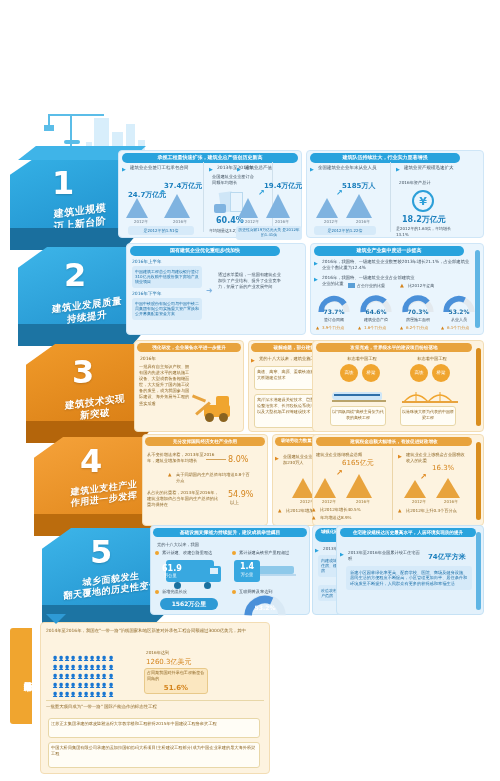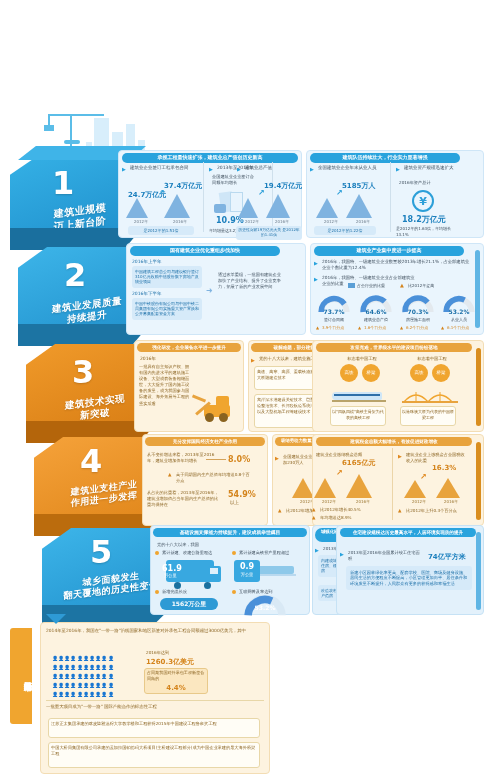--- a/index.html
+++ b/index.html
@@ -46,21 +46,21 @@
   }
   .ribbon-blue   { background:#29a3dd; }
   .ribbon-orange { background:#e8a33d; }
 
   .ptxt { position:absolute; color:#3d4d5c; line-height:1.45; }
   .ptxt-o { position:absolute; color:#8a6320; line-height:1.45; }
   .bullet-arrow { position:absolute; color:#29a3dd; }
   .bullet-arrow-o { position:absolute; color:#e08a21; }
 
   .bignum { position:absolute; font-weight:bold; color:#1b7fbd; }
-  .bignum-o { position:absolute; font-weight:bold; color:#d4841c; }
+  .bignum-o { position:absolute; font-weight:normal; color:#d4841c; }
 
   .tri { position:absolute; width:0; height:0; border-style:solid; border-color:transparent; }
   .tri-blue { border-bottom-color:#7fb3e0; }
   .tri-orange { border-bottom-color:#e8a33d; }
   .yearlbl { position:absolute; color:#6b7b8a; text-align:center; }
   .yearlbl-o { position:absolute; color:#9a7530; text-align:center; }
 
   .tagbox { position:absolute; border-radius:3px; text-align:center; line-height:1.3; }
   .tagbox-blue { background:#d6eaf9; color:#1b6fa8; }
 
@@ -140,21 +140,21 @@
   <div class="divider-v" style="left:203px;top:162px;height:70px;"></div>
   <div class="bullet-arrow" style="left:209px;top:166px;font-size:5px;">▶</div>
   <div class="ptxt" style="left:217px;top:165px;width:60px;font-size:4.5px;">2013年至2016年</div>
   <div class="ptxt" style="left:212px;top:174px;width:44px;font-size:4.2px;">全国建筑业企业签订合同额年均增长</div>
 
   <div style="position:absolute;left:214px;top:192px;width:34px;height:22px;">
     <div style="position:absolute;left:6px;top:0;width:13px;height:20px;background:#cfe6f7;transform:rotate(-8deg);"></div>
     <div style="position:absolute;left:16px;top:0;width:13px;height:20px;background:#e8f4fd;border:1px solid #b9d9ef;"></div>
     <div style="position:absolute;left:0;top:12px;width:12px;height:9px;background:#7fb3e0;border-radius:2px;"></div>
   </div>
-  <div class="bignum" style="left:216px;top:216px;font-size:8px;">10.9%</div>
+  <div class="bignum" style="left:216px;top:216px;font-size:8px;">60.4%</div>
   <div class="ptxt" style="left:209px;top:228px;width:56px;font-size:4px;">年均增量达3.2万亿元</div>
 
   <div class="divider-v" style="left:272px;top:162px;height:70px;"></div>
   <div class="bullet-arrow" style="left:237px;top:166px;font-size:5px;">▶</div>
   <div class="ptxt" style="left:245px;top:165px;width:52px;font-size:4.5px;">建筑业总产值</div>
 
   <div class="panel panel-blue" style="left:236px; top:150px; width:68px; height:88px; background:transparent; border:none;"></div>
   <div class="bignum" style="left:264px;top:181px;font-size:7px;">19.4万亿元</div>
   <div class="upArrow" style="left:258px;top:188px;font-size:8px;">↗</div>
   <div class="tri tri-blue" style="left:238px;top:198px;border-width:0 10px 20px 10px;"></div>
@@ -418,21 +418,21 @@
     <div style="position:absolute;left:46px;top:22px;width:7px;height:7px;border-radius:50%;background:#1a6f9e;"></div>
   </div>
   <div style="position:absolute;left:162px;top:564px;font-size:8px;font-weight:bold;color:#fff;">61.9</div>
   <div style="position:absolute;left:164px;top:573px;font-size:4.2px;color:#fff;">万公里</div>
 
   <div style="position:absolute;left:236px;top:562px;width:60px;height:18px;">
     <div style="position:absolute;left:14px;top:4px;width:44px;height:8px;background:#8ec9ea;border-radius:6px 3px 3px 6px;"></div>
     <div style="position:absolute;left:14px;top:12px;width:46px;height:1.5px;background:#b9d9ef;"></div>
   </div>
   <div style="position:absolute;left:234px;top:560px;width:26px;height:22px;background:#38a8e0;border-radius:3px;"></div>
-  <div style="position:absolute;left:234px;top:562px;width:26px;text-align:center;font-size:8px;font-weight:bold;color:#fff;">0.9</div>
+  <div style="position:absolute;left:234px;top:562px;width:26px;text-align:center;font-size:8px;font-weight:bold;color:#fff;">1.4</div>
   <div style="position:absolute;left:234px;top:572px;width:26px;text-align:center;font-size:4.2px;color:#fff;">万公里</div>
   <div style="position:absolute;left:155px;top:590px;width:4px;height:4px;border-radius:50%;background:#f0a52f;"></div>
   <div class="ptxt" style="left:162px;top:589px;width:54px;font-size:4.2px;">新增光缆长度</div>
   <div style="position:absolute;left:232px;top:590px;width:4px;height:4px;border-radius:50%;background:#f0a52f;"></div>
   <div class="ptxt" style="left:239px;top:589px;width:56px;font-size:4.2px;">互联网普及率达到</div>
   <div style="position:absolute;left:160px;top:598px;width:58px;height:12px;background:#2e9ad5;border-radius:6px;"></div>
   <div style="position:absolute;left:160px;top:600px;width:58px;text-align:center;font-size:6px;font-weight:bold;color:#fff;">1562万公里</div>
   <div style="position:absolute;left:244px;top:595px;">
     <svg width="42" height="22" viewBox="0 0 48 26">
       <path d="M4,24 A20,20 0 0,1 44,24" fill="none" stroke="#d9e9f5" stroke-width="9"></path>
@@ -471,21 +471,21 @@
     <span style="font-size:5px;">👤👤👤👤👤👤👤👤👤👤</span><br>
     <span style="font-size:5px;">👤👤👤👤👤👤👤👤👤👤</span><br>
     <span style="font-size:5px;">👤👤👤👤👤👤👤👤👤👤</span><br>
     <span style="font-size:5px;">👤👤👤👤👤👤👤👤👤👤</span><br>
     <span style="font-size:5px;">👤👤👤👤👤👤👤👤👤👤</span>
   </div>
   <div class="ptxt-o" style="left:146px;top:650px;font-size:4.2px;">2016年达到</div>
   <div class="bignum-o" style="left:146px;top:657px;font-size:7px;">1260.3亿美元</div>
   <div class="doc-card" style="left:144px;top:668px;width:64px;height:26px;background:#fbe7c0;border-color:#e8c98a;"></div>
   <div class="ptxt-o" style="left:147px;top:670px;width:58px;font-size:4.1px;">占同期我国对外承包工程新签合同额的</div>
-  <div style="position:absolute;left:144px;top:684px;width:64px;text-align:center;font-size:7px;font-weight:bold;color:#d4841c;">4.4%</div>
+  <div style="position:absolute;left:144px;top:684px;width:64px;text-align:center;font-size:7px;font-weight:bold;color:#d4841c;">51.6%</div>
 
   <div style="position:absolute;left:46px;top:700px;width:218px;height:1px;background:#e8d7a8;"></div>
   <div class="ptxt-o" style="left:46px;top:704px;width:212px;font-size:4.4px;">一批重大项目成为"一带一路" 国际产能合作的标志性工程</div>
   <div class="doc-card" style="left:48px;top:718px;width:212px;height:20px;"></div>
   <div class="ptxt-o" style="left:51px;top:721px;width:206px;font-size:4.2px;">江苏正太集团承建的喀麦隆雅温得大学教学楼和工程获得2015年中国建设工程鲁班奖工程</div>
   <div class="doc-card" style="left:48px;top:742px;width:212px;height:26px;"></div>
   <div class="ptxt-o" style="left:51px;top:745px;width:206px;font-size:4.2px;">中国大桥局集团有限公司承建的孟加拉国帕德玛大桥项目(主桥建设工程部分)成为中国企业承建的最大海外桥梁工程</div>
 
 </div>
 

